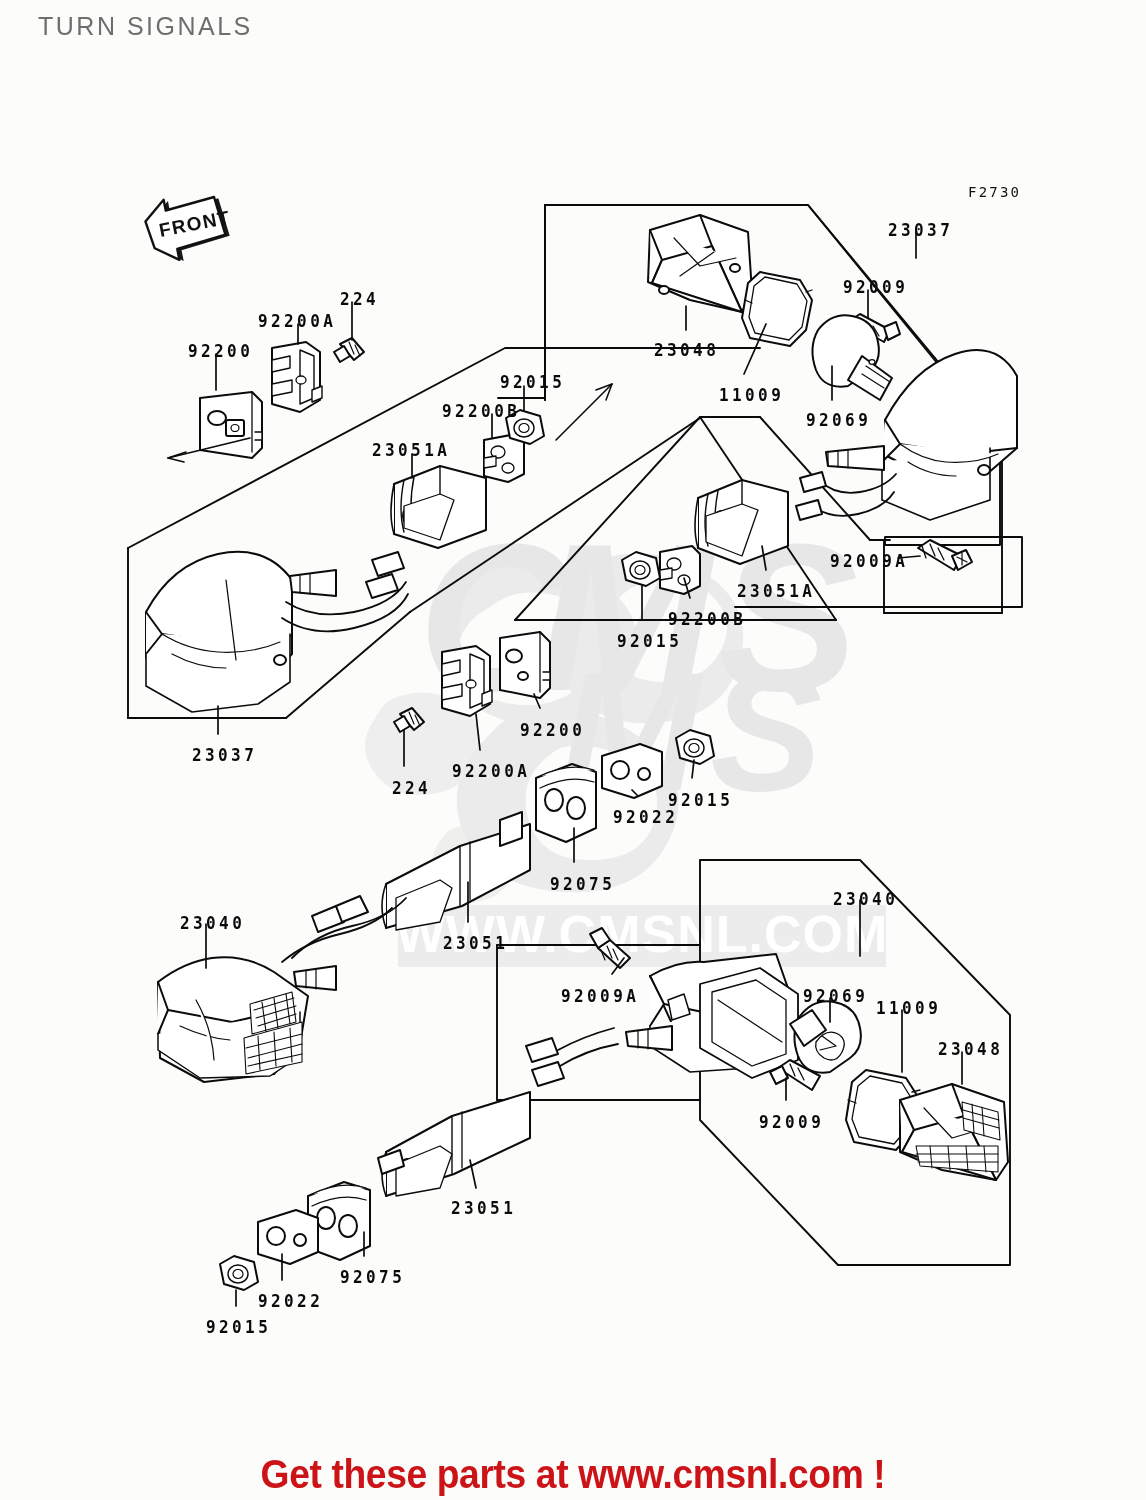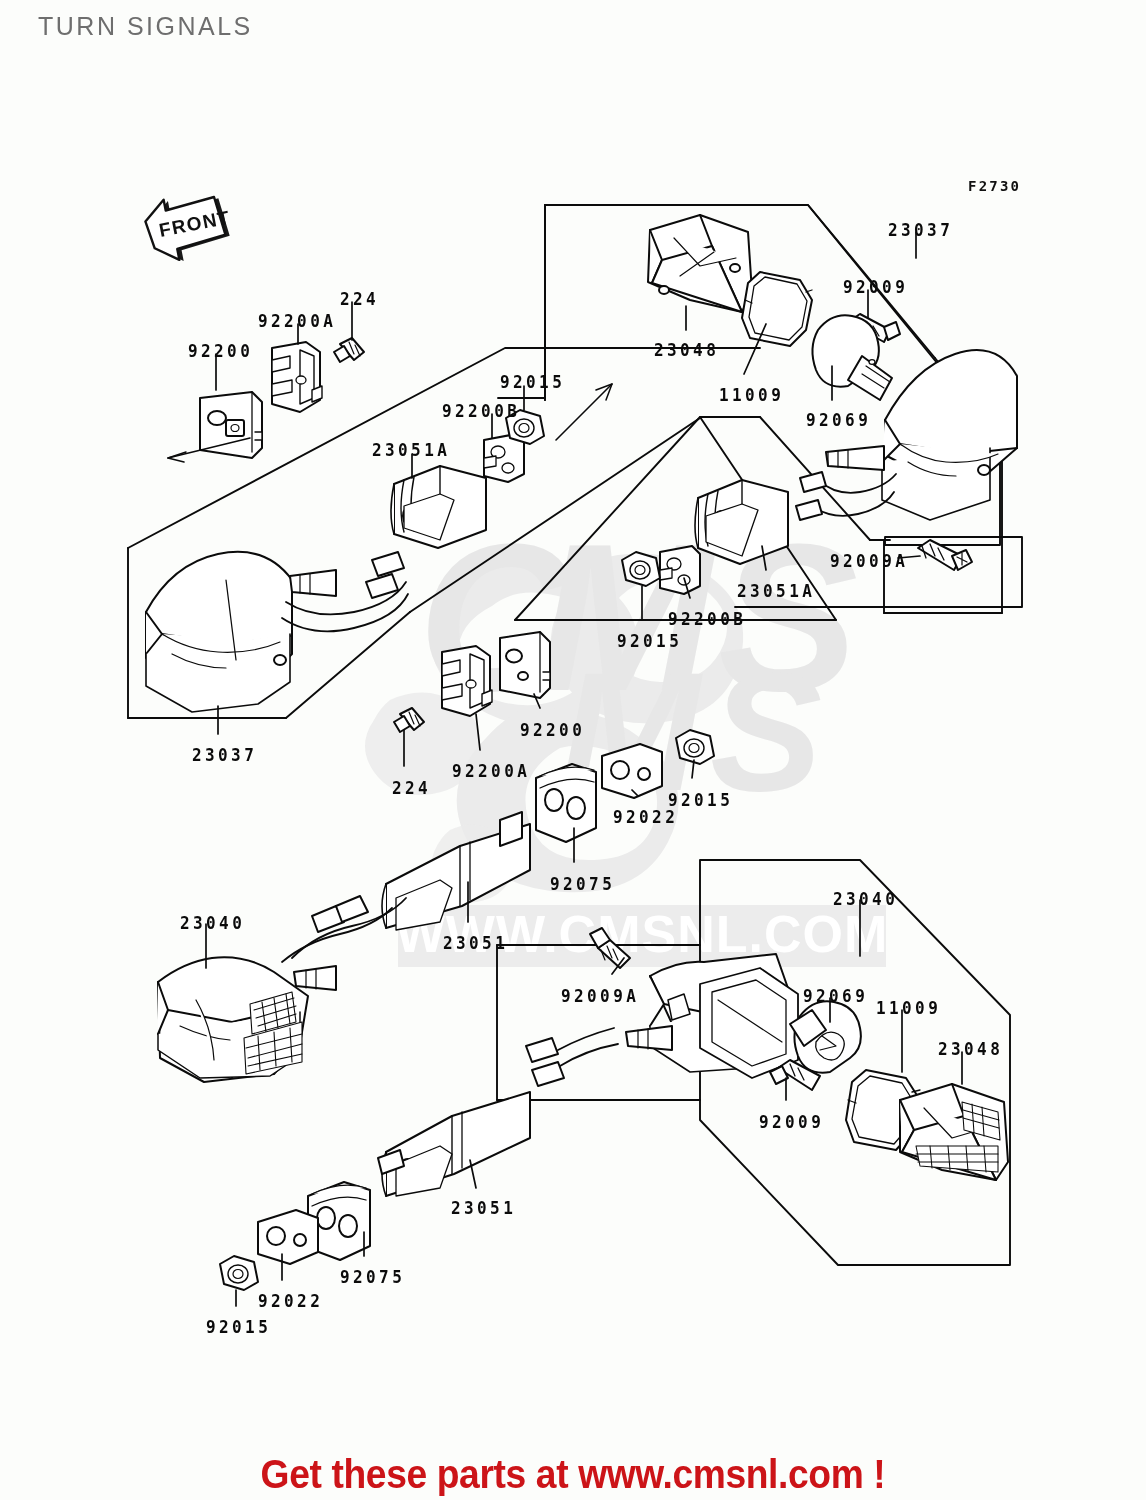--- a/index.html
+++ b/index.html
@@ -11,23 +11,23 @@
     position:relative;
   }
   #page{position:absolute;left:0;top:0;width:1146px;height:1056px;padding-left:27px;}
   .title{
     position:absolute;left:38px;top:12px;
     font-family:"Liberation Sans",sans-serif;
     font-size:25px;letter-spacing:2.5px;color:#6e6e6e;
     white-space:nowrap;
   }
   .diagcode{
-    position:absolute;left:968px;top:178px;
+    position:absolute;left:968px;top:184px;
     font-family:"DejaVu Sans Mono",monospace;
-    font-size:14px;letter-spacing:2.2px;color:#111;font-weight:700;
+    font-size:14px;letter-spacing:2.2px;color:#111;font-weight:400;
   }
   .footer{
     position:absolute;left:0;top:1452px;width:1146px;
     text-align:center;
     font-family:"Liberation Sans",sans-serif;
     font-size:40px;font-weight:700;color:#cc1418;
     letter-spacing:-0.4px;
     transform:scaleX(0.93);
   }
   .lbl{

